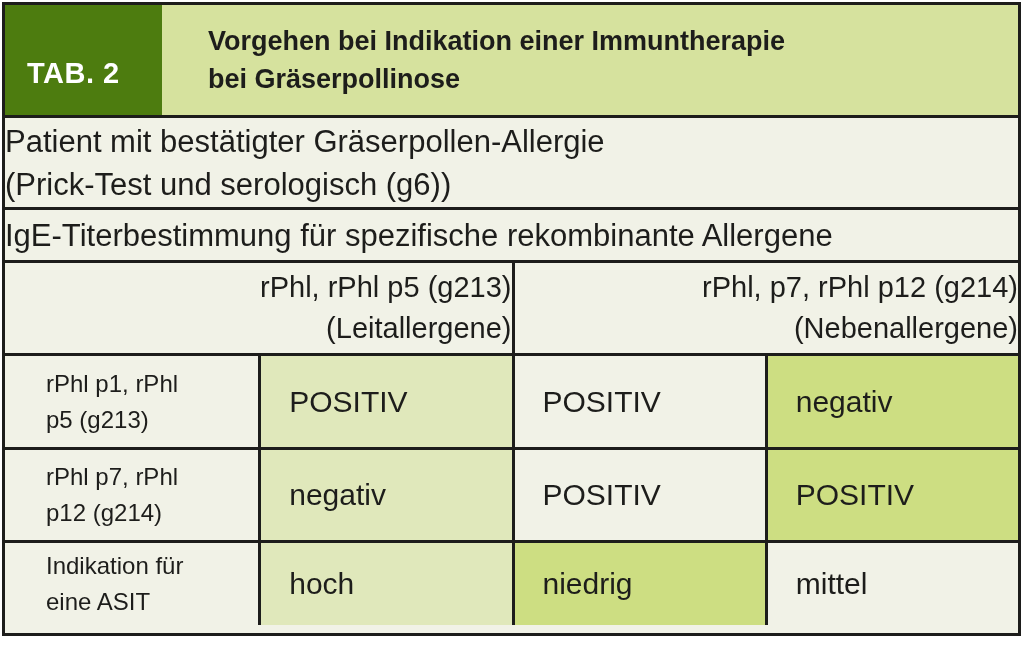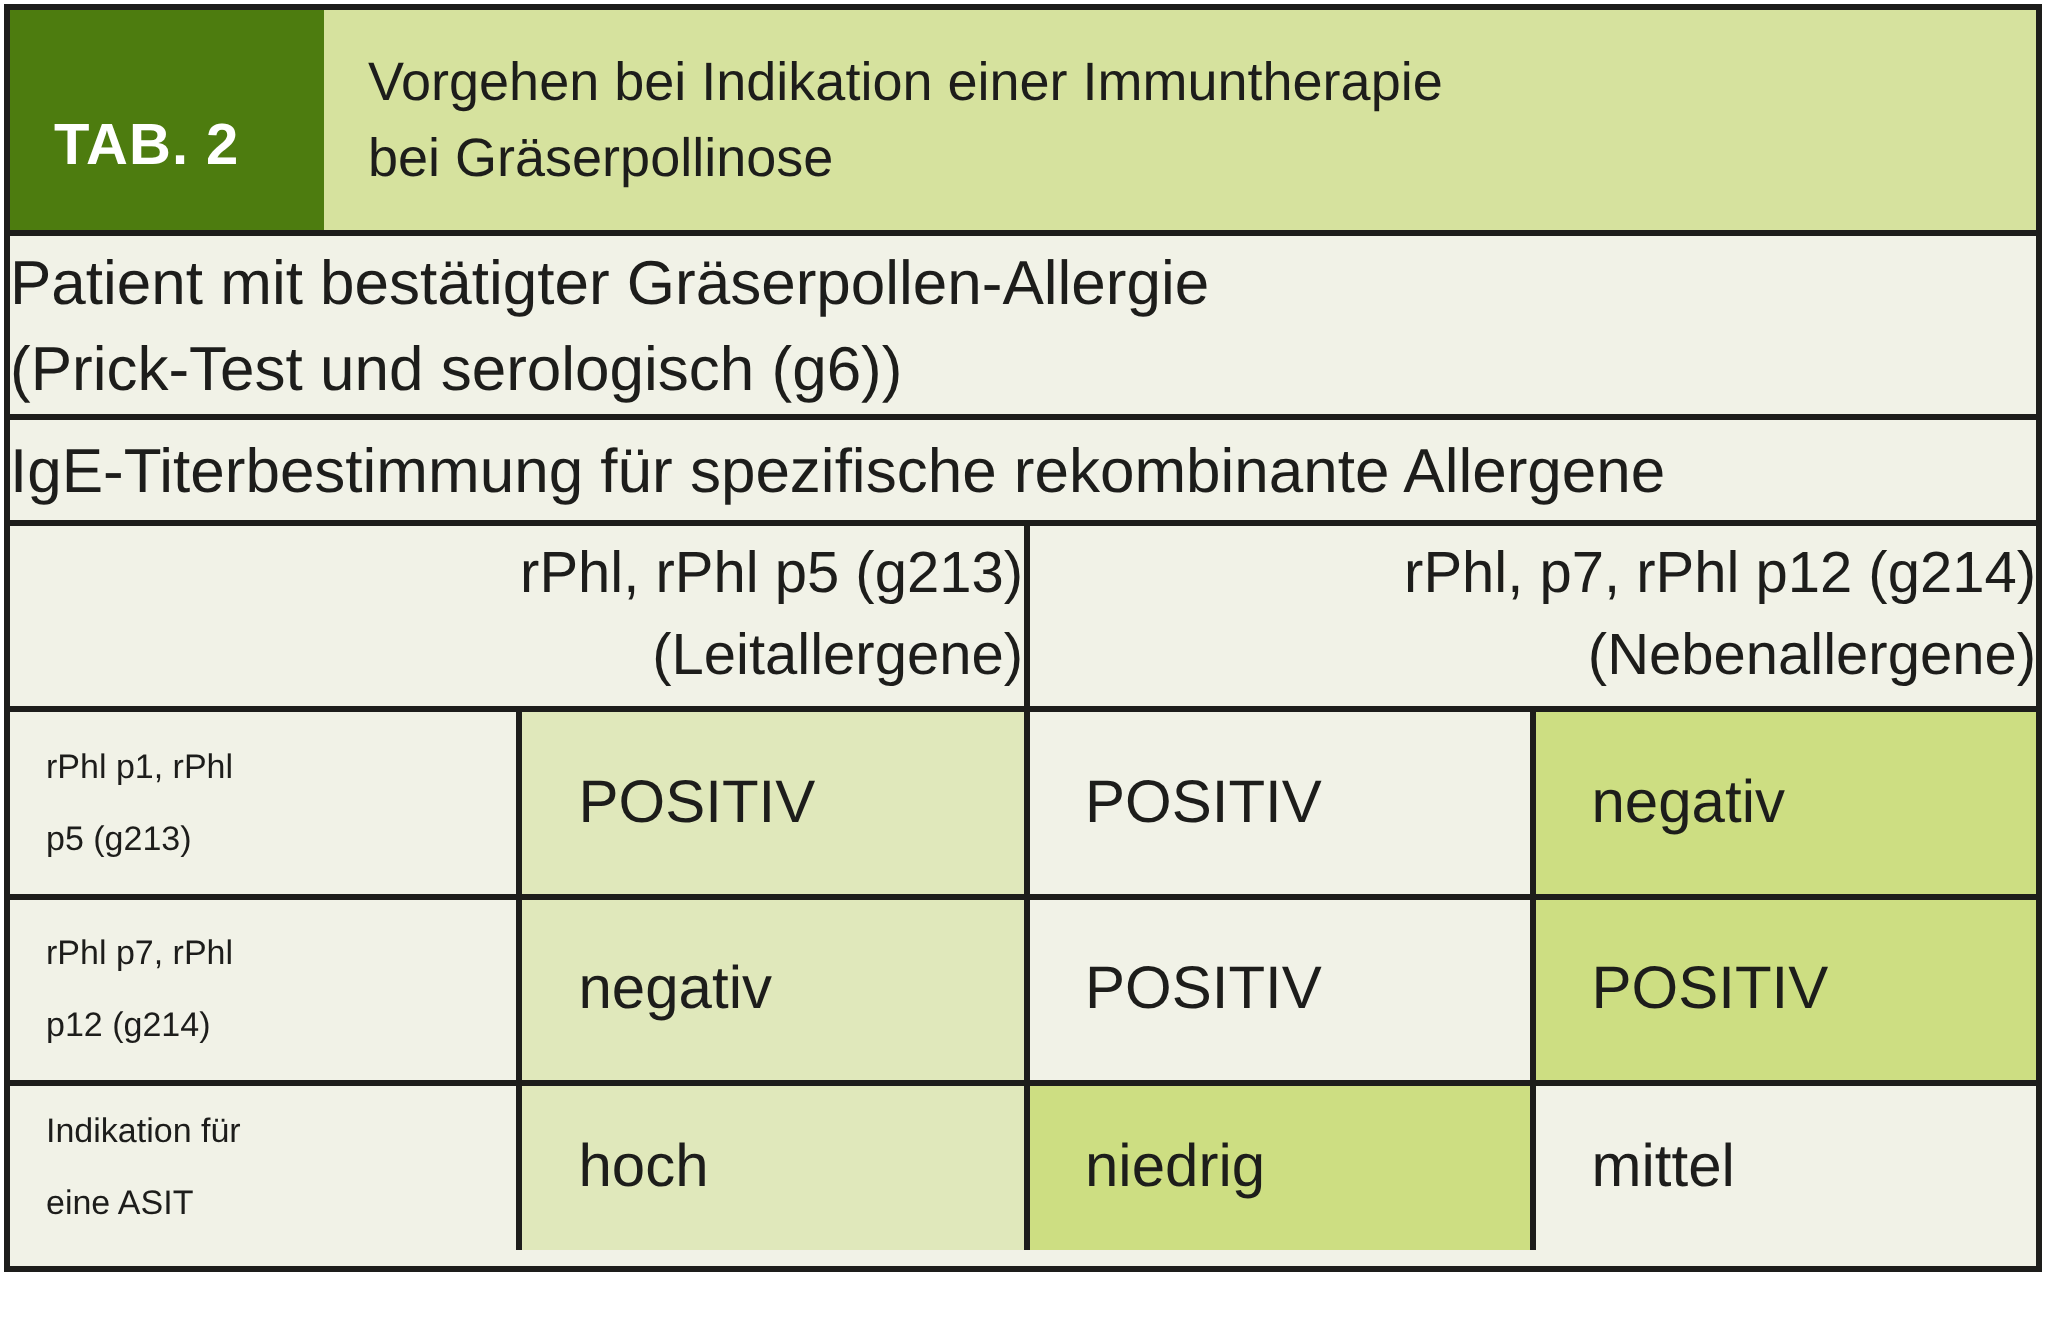--- a/index.html
+++ b/index.html
@@ -32,21 +32,21 @@
   }
   .tab-badge-label {
     color: #ffffff; font-weight: bold; font-size: 29px;
     letter-spacing: 0.5px; margin-top: 26px;
   }
   .title-cell {
     flex: 1; background: #d6e29e;
     display: flex; flex-direction: column; justify-content: center;
     padding-left: 22px;
   }
-  .title-line { font-weight: normal; font-size: 27px; line-height: 38px; }
+  .title-line { font-weight: bold; font-size: 27px; line-height: 38px; margin-left: 24px; }
 
   
   .row-patient { height: 92px; }
   .row-ige { height: 53px; }
   .full-cell {
     flex: 1; background: #f1f2e7;
     display: flex; flex-direction: column; justify-content: center; align-items: flex-start;
     text-align: center;
   }
   .full-cell .line { font-size: 31px; line-height: 43px; }
@@ -64,21 +64,21 @@
   
   .row-data { height: 94px; }
   .row-data-2 { height: 93px; }
   .row-data-3 { height: 85px; }
   .cell {
     width: 25%;
     display: flex; flex-direction: column; justify-content: center;
   }
   .cell + .cell { border-left: 3px solid #1d1d1b; }
   .label-cell { background: #f1f2e7; padding-left: 18px; }
-  .label-cell .line { font-size: 17px; line-height: 36px; }
+  .label-cell .line { font-size: 24px; line-height: 36px; margin-left: 23px; }
   .val-cell { padding-left: 28px; font-size: 30px; }
   .col-light { background: #e0e8bb; }
   .col-cream { background: #f1f2e7; }
   .col-dark  { background: #cdde82; }
 </style>
 </head>
 <body>
 
 <div class="page">
   <div class="tab-table">

